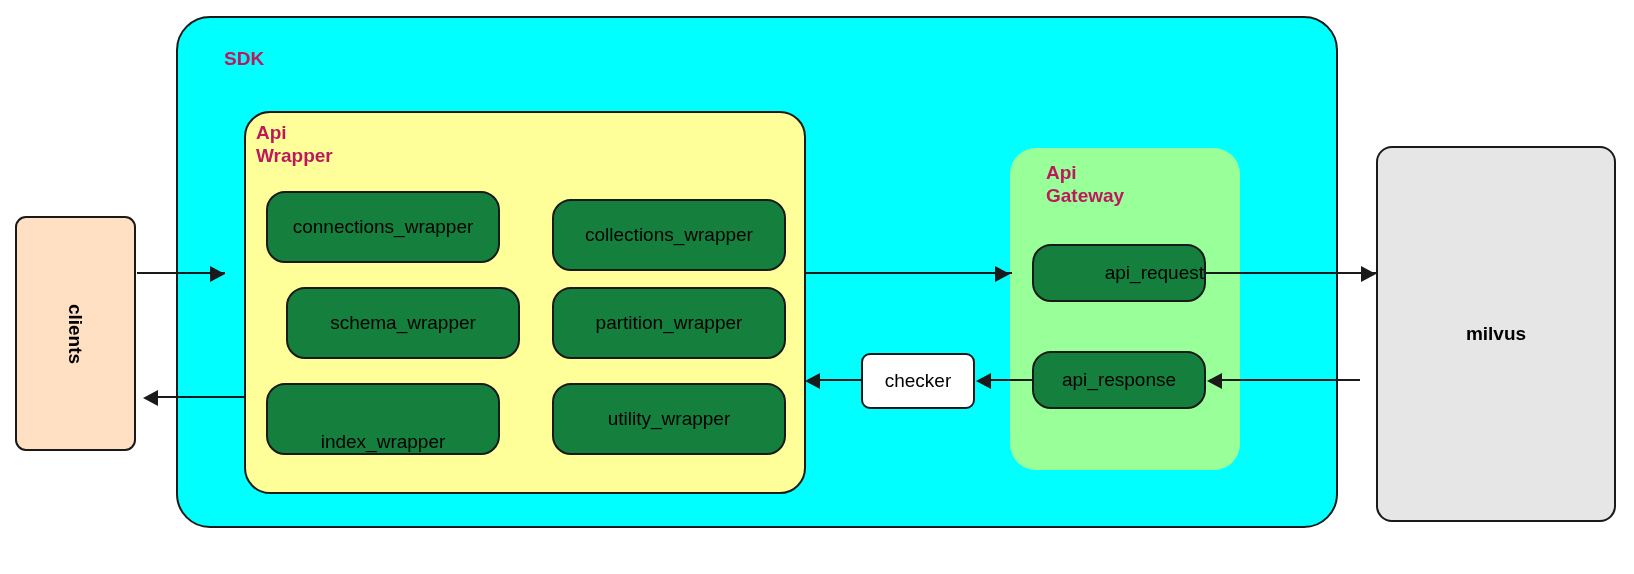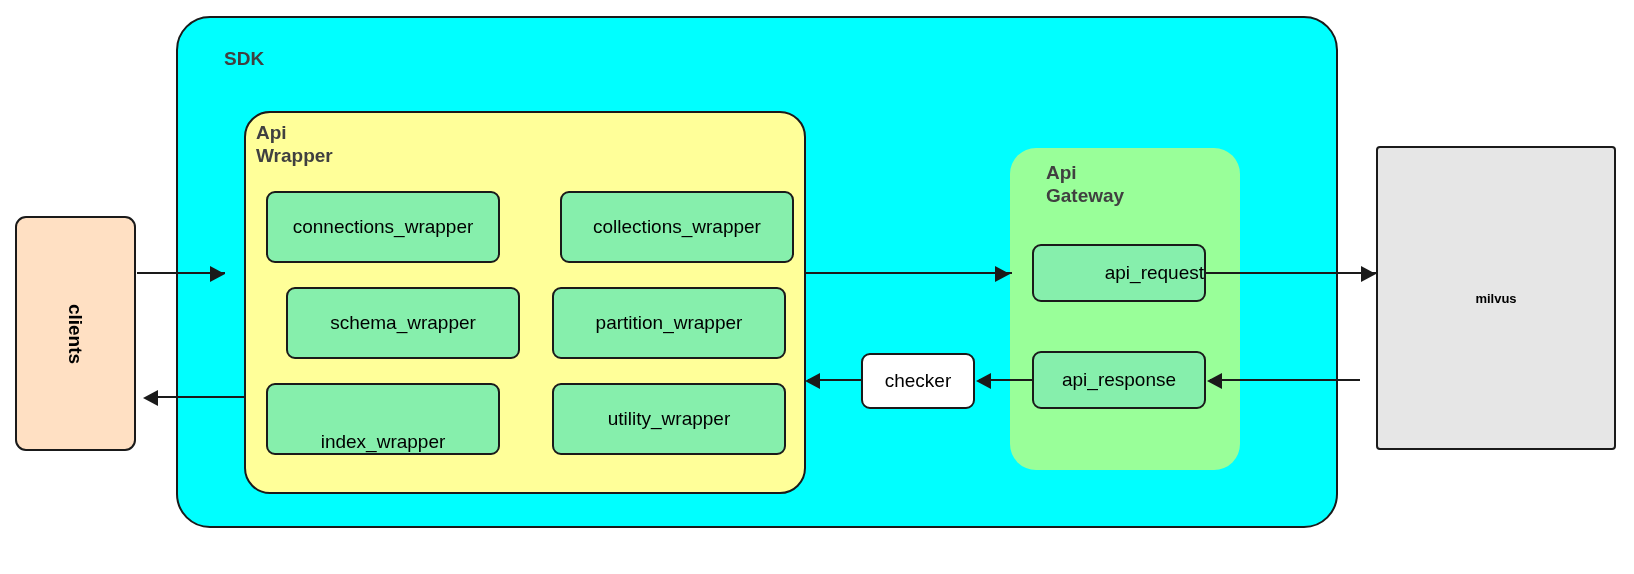--- a/index.html
+++ b/index.html
@@ -57,47 +57,47 @@
     border: none;
     display: block;
   }
 
   
   .group-title {
     position: absolute;
     font-weight: bold;
     font-size: 19px;
     line-height: 23px;
-    color: #404040;
+    color: #be185d;
     white-space: pre-line;
   }
   #sdk-title {
     left: 46px;
     top: 29px;
   }
   #api-wrapper-title {
     left: 10px;
     top: 8px;
     text-align: left;
   }
   #api-gateway-title {
     left: 36px;
     top: 13px;
     text-align: left;
   }
 
   
   .leaf {
-    background: #86efac;
-    border-radius: 9px;
+    background: #15803d;
+    border-radius: 19px;
     font-size: 19px;
   }
   .wrapper-leaf { width: 234px; height: 72px; }
   #connections-wrapper { left: 266px; top: 191px; }
-  #collections-wrapper { left: 552px; top: 191px; margin-left: 8px; }
+  #collections-wrapper { left: 552px; top: 199px; }
   #schema-wrapper     { left: 266px; top: 287px; margin-left: 20px; }
   #partition-wrapper  { left: 552px; top: 287px; }
   #index-wrapper      { left: 266px; top: 383px; align-items: flex-end; }
   #utility-wrapper    { left: 552px; top: 383px; }
 
   .gateway-leaf { width: 174px; height: 58px; }
   #api-request  { left: 1032px; top: 244px; justify-content: flex-end; }
   #api-response { left: 1032px; top: 351px; }
 
   #checker-box {
@@ -122,24 +122,24 @@
   }
   #clients-label {
     transform: rotate(90deg);
     white-space: nowrap;
   }
 
   #milvus-box {
     left: 1376px;
     top: 146px;
     width: 240px;
-    height: 304px;
+    height: 376px;
     background: #e6e6e6;
-    border-radius: 4px;
-    font-size: 13px;
+    border-radius: 16px;
+    font-size: 19px;
     font-weight: bold;
   }
 
   
   .conn {
     position: absolute;
     height: 2px;
     background: #1a1a1a;
   }
   .arrowhead {

